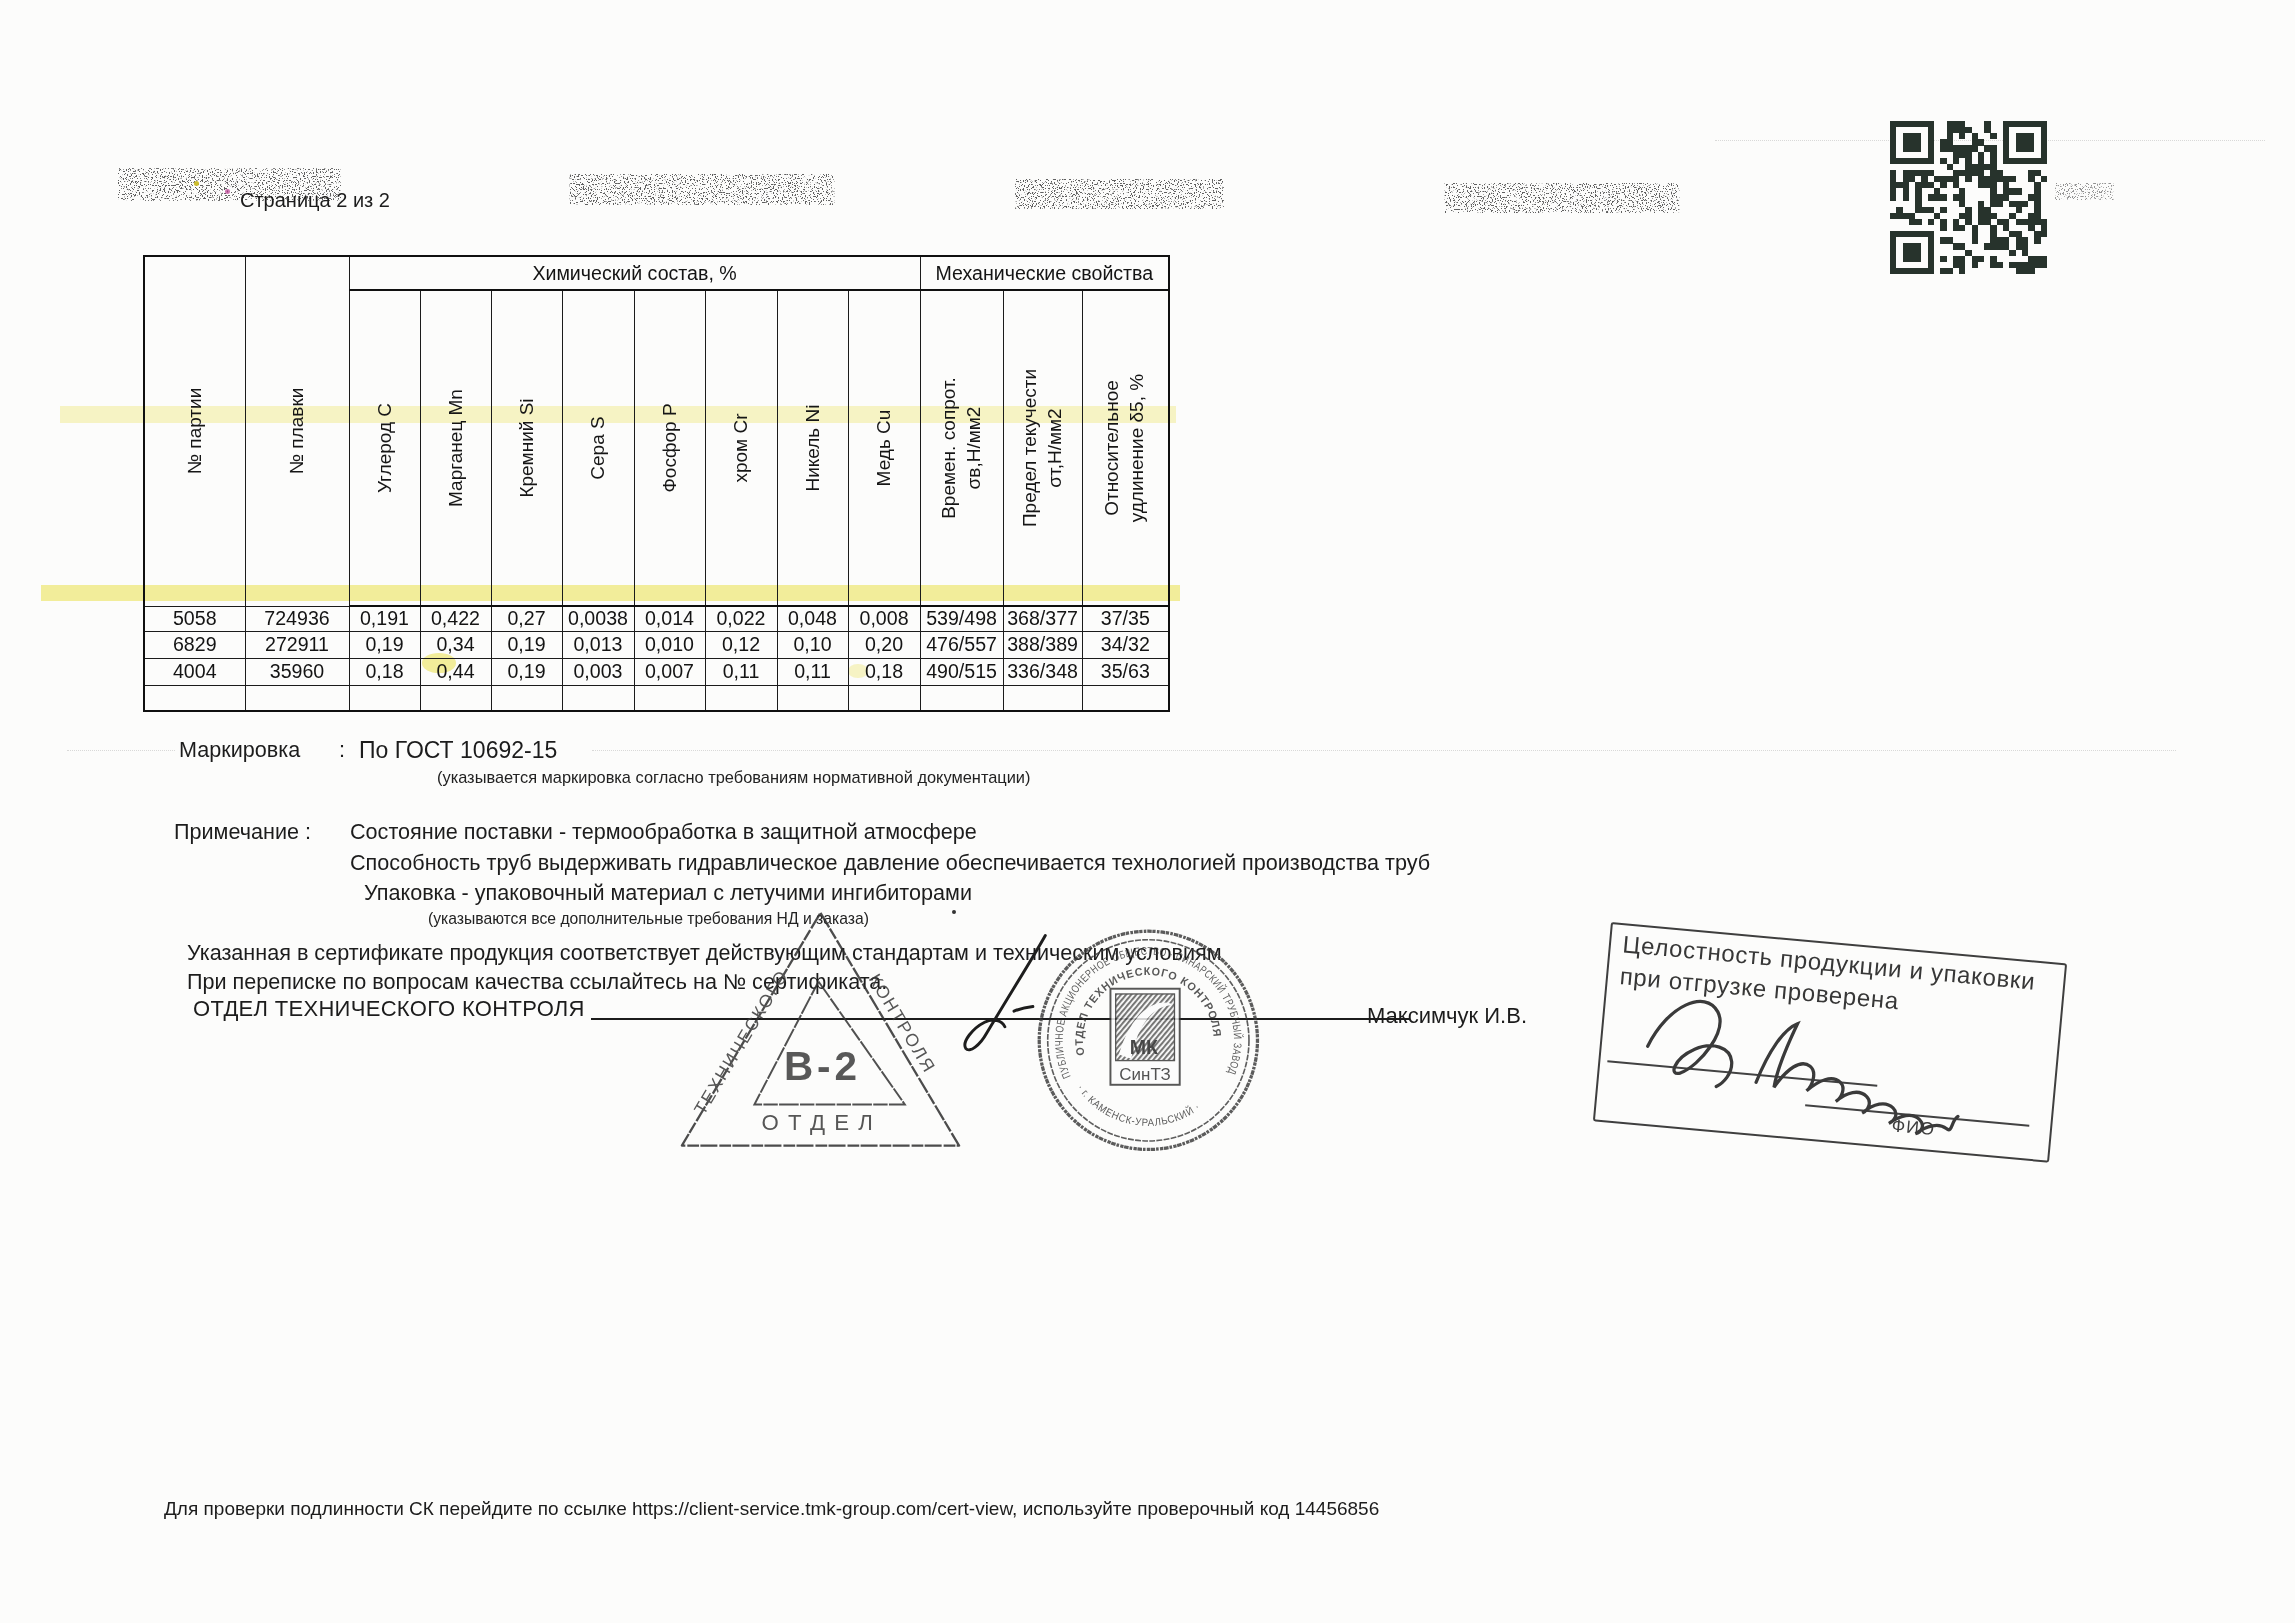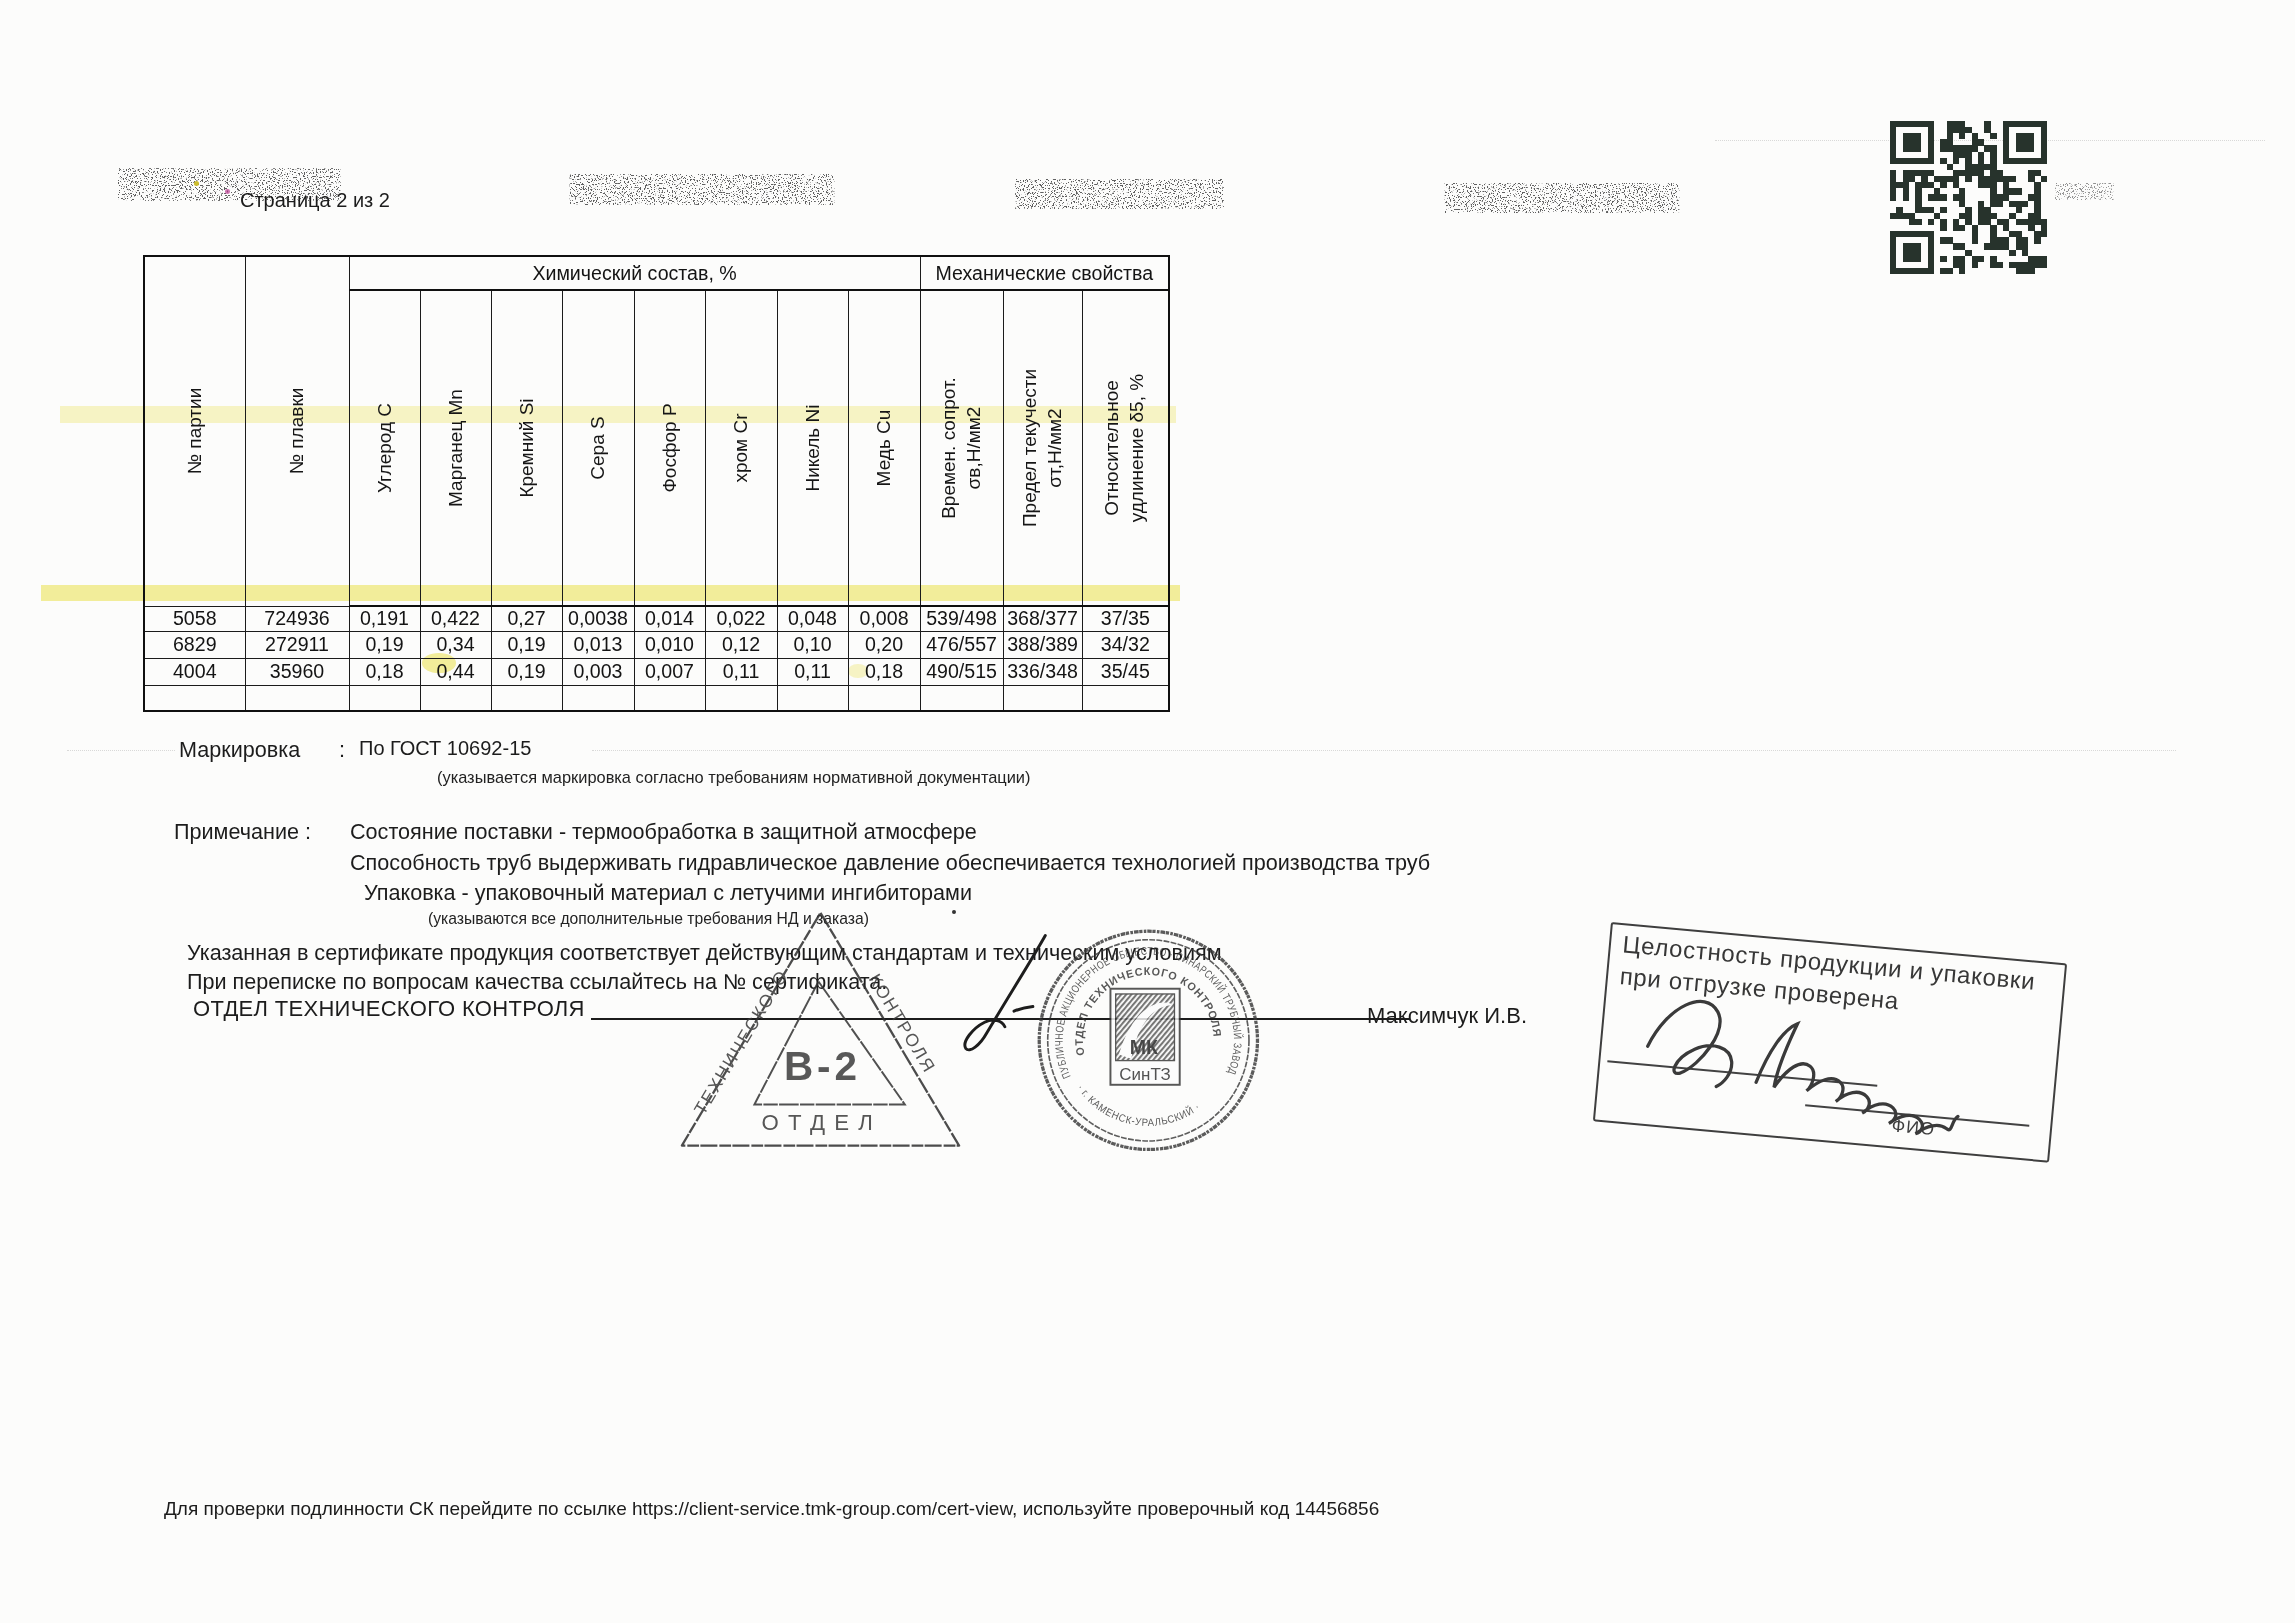--- a/index.html
+++ b/index.html
@@ -429,21 +429,21 @@
     <td>0,18</td>
     <td>0,44</td>
     <td>0,19</td>
     <td>0,003</td>
     <td>0,007</td>
     <td>0,11</td>
     <td>0,11</td>
     <td>0,18</td>
     <td>490/515</td>
     <td>336/348</td>
-    <td>35/45</td>
+    <td>35/63</td>
   </tr>
   <tr style="height:26px">
     <td></td>
         <td></td>
         <td></td>
     <td></td>
         <td></td>
         <td></td>
     <td></td>
         <td></td>
@@ -451,21 +451,21 @@
     <td></td>
         <td></td>
         <td></td>
     <td></td>
   </tr>
 </tbody>
   </table>
 
 <div class="tline" style="left:179px;top:737px;font-size:21.6px">Маркировка</div>
 <div class="tline" style="left:339px;top:737px;font-size:21.6px">:</div>
-<div class="tline" style="left:359px;top:737px;font-size:20px">По ГОСТ 10692-15</div>
+<div class="tline" style="left:359px;top:737px;font-size:23px">По ГОСТ 10692-15</div>
 <div class="tline fine" style="left:437px;top:768px;font-size:16.4px">(указывается маркировка согласно требованиям нормативной документации)</div>
 
 <div class="tline" style="left:174px;top:819px;font-size:21.6px">Примечание :</div>
 <div class="tline" style="left:350px;top:819px;font-size:21.6px">Состояние поставки - термообработка в защитной атмосфере</div>
 <div class="tline" style="left:350px;top:850px;font-size:21.6px">Способность труб выдерживать гидравлическое давление обеспечивается технологией производства труб</div>
 <div class="tline" style="left:364px;top:880px;font-size:21.6px">Упаковка - упаковочный материал с летучими ингибиторами</div>
 <div class="tline fine" style="left:428px;top:910px;font-size:15.7px">(указываются все дополнительные требования НД и заказа)</div>
 
 <div class="tline" style="left:187px;top:940px;font-size:21.6px">Указанная в сертификате продукция соответствует действующим стандартам и техническим условиям</div>
 <div class="tline" style="left:187px;top:969px;font-size:21.6px">При переписке по вопросам качества ссылайтесь на № сертификата.</div>

